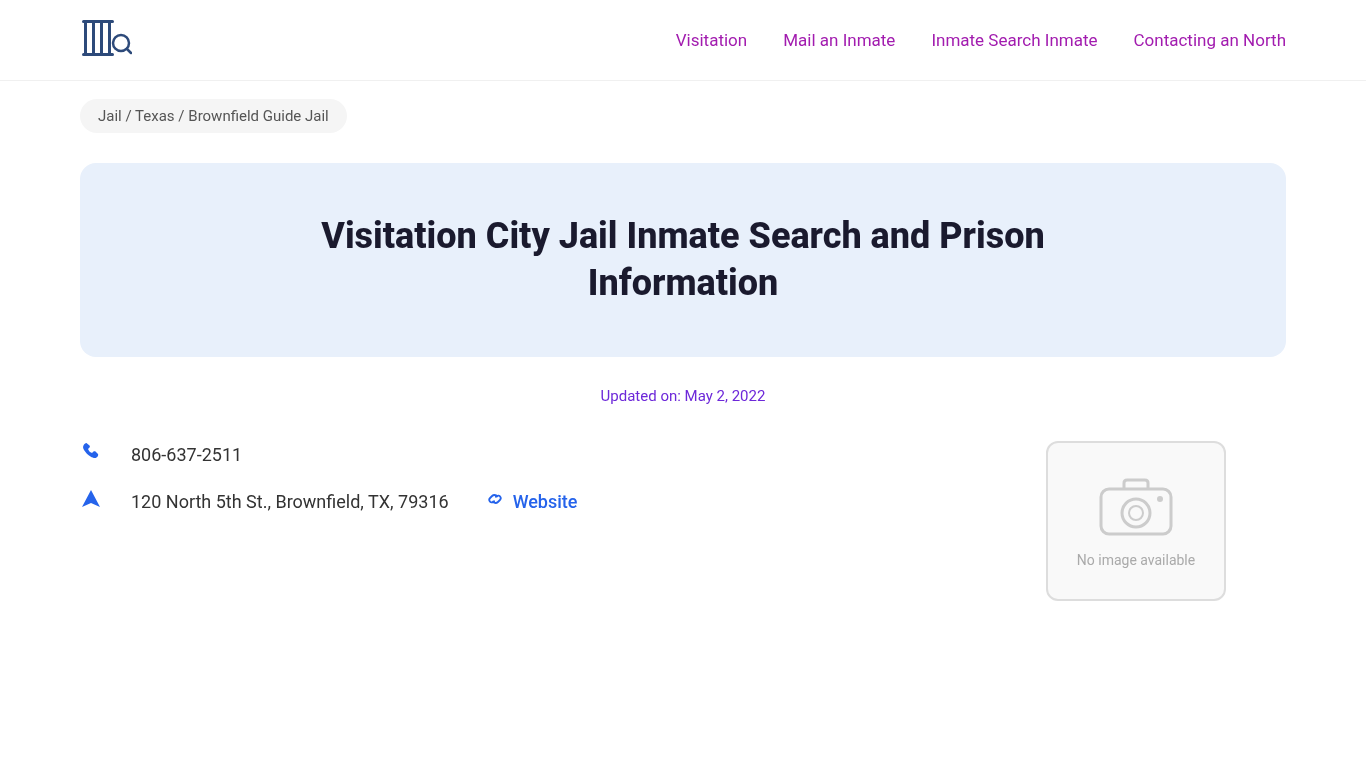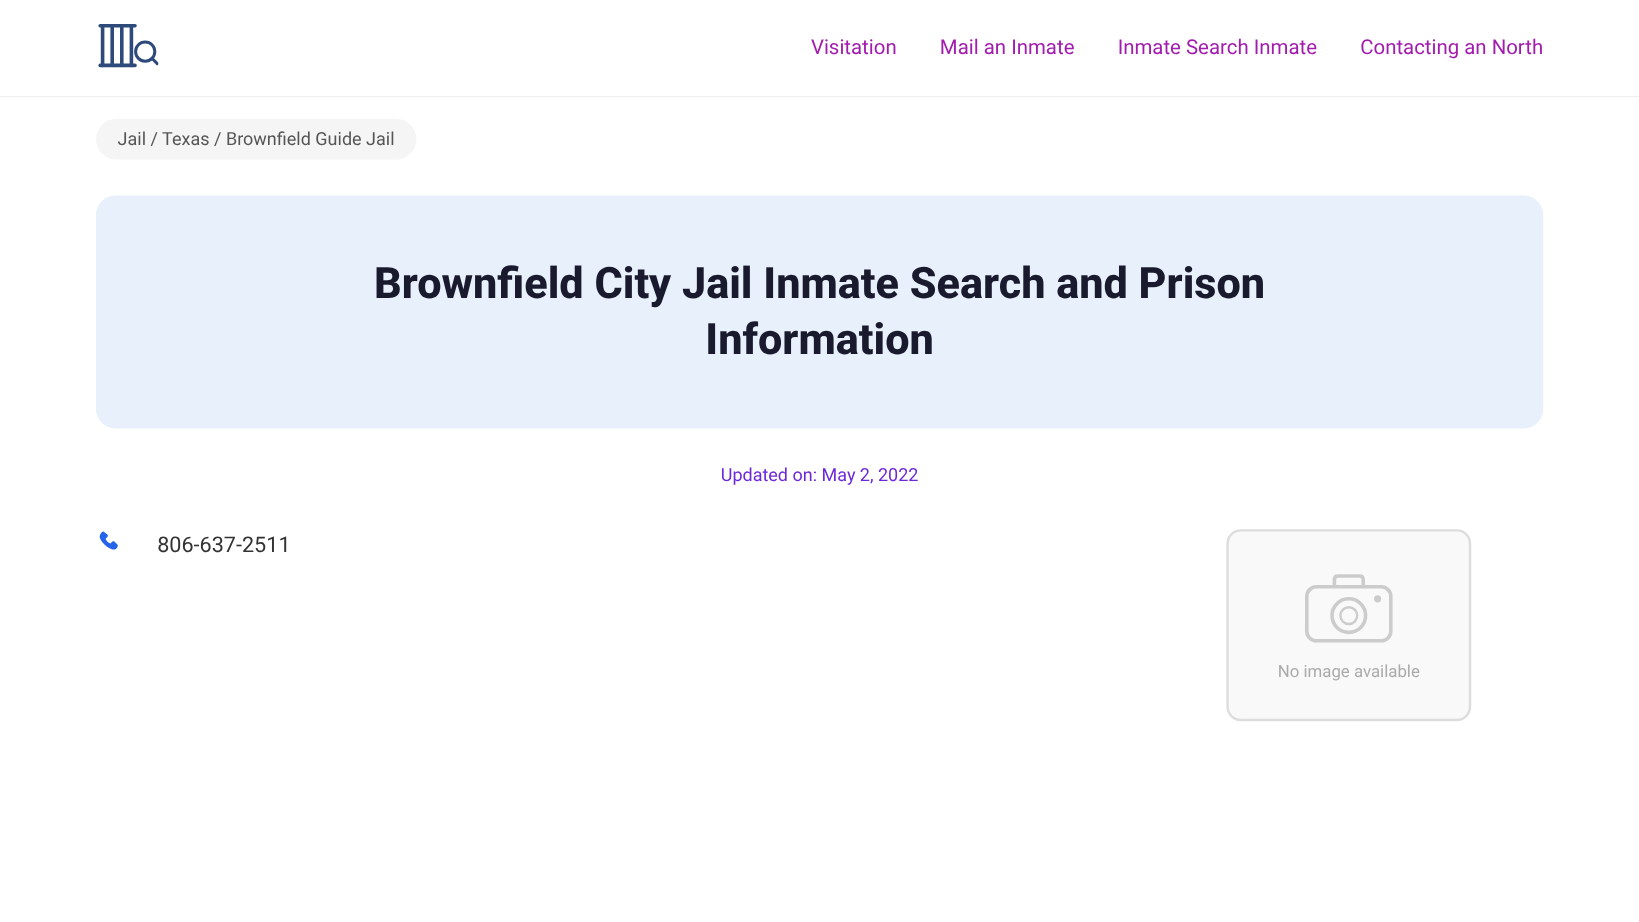--- a/index.html
+++ b/index.html
@@ -135,21 +135,21 @@
       text-decoration: none;
       font-weight: 500;
     }
 
     
     .no-image-box {
       display: flex;
       flex-direction: column;
       align-items: center;
       justify-content: center;
-      width: 204px;
+      width: 180px;
       height: 160px;
       border: 2px solid #ddd;
       border-radius: 12px;
       background: #f9f9f9;
       flex-shrink: 0;
       margin-left: auto;
       margin-right: 60px;
     }
 
     .camera-icon {
@@ -214,37 +214,58 @@
   <div class="breadcrumb">
     <a href="#">Jail</a>
     <span> / </span>
     <a href="#">Texas</a>
     <span> / </span>
     <span>Brownfield Guide Jail</span>
   </div>
 </div>
 
 <section class="hero">
-  <h1>Brownfield City Jail Inmate Search and Prison Information</h1>
+  <h1>Visitation City Jail Inmate Search and Prison Information</h1>
 </section>
 
 <p class="updated-date">Updated on: May 2, 2022</p>
 
 <div class="info-section">
   <div class="info-left">
 
     <div class="info-row">
       <span class="info-icon">
         <svg class="phone-svg" viewBox="0 0 22 22" fill="none" xmlns="http://www.w3.org/2000/svg">
           <path d="M6.5 2C6.5 2 5 2 4 3.5C3 5 2.5 6.5 4 9C5.5 11.5 8 14 10.5 15.5C13 17 15 17.5 16.5 16.5C18 15.5 18.5 14 18 13L15.5 10.5C15 10 14 10 13.5 10.5L12 12C12 12 10 11 9.5 10.5C9 10 8 8 8 8L9.5 6.5C10 6 10 5 9.5 4.5L7 2.5C6.8 2.2 6.65 2 6.5 2Z" fill="#2563eb"></path>
         </svg>
       </span>
       <span>806-637-2511</span>
     </div>
 
+    <div class="info-row-with-link">
+      <div class="info-row" style="margin-bottom:0">
+        <span class="info-icon">
+          <svg class="location-svg" viewBox="0 0 22 22" fill="none" xmlns="http://www.w3.org/2000/svg">
+
+            <polygon points="11,2 20,19 11,15 2,19" fill="#2563eb"></polygon>
+          </svg>
+        </span>
+        <span>120 North 5th St., Brownfield, TX, 79316</span>
+      </div>
+
+      <a href="#" class="website-link">
+        <span>
+          <svg class="link-svg" viewBox="0 0 20 20" fill="none" xmlns="http://www.w3.org/2000/svg">
+            <path d="M8 12.5C8 12.5 8.5 14 10.5 14C11.5 14 12.3 13.6 12.9 13L14.9 11C15.8 10.1 16 8.7 15.3 7.7C14.5 6.5 12.9 6.3 11.8 7.1L10.8 7.8" stroke="#2563eb" stroke-width="1.8" stroke-linecap="round"></path>
+            <path d="M12 7.5C12 7.5 11.5 6 9.5 6C8.5 6 7.7 6.4 7.1 7L5.1 9C4.2 9.9 4 11.3 4.7 12.3C5.5 13.5 7.1 13.7 8.2 12.9L9.2 12.2" stroke="#2563eb" stroke-width="1.8" stroke-linecap="round"></path>
+          </svg>
+        </span>
+        <span>Website</span>
+      </a>
+    </div>
   </div>
 
   <div class="no-image-box">
     <svg class="camera-icon" viewBox="0 0 80 70" fill="none" xmlns="http://www.w3.org/2000/svg">
 
       <rect x="5" y="18" width="70" height="45" rx="8" stroke="#ccc" stroke-width="3" fill="none"></rect>
 
       <circle cx="40" cy="42" r="14" stroke="#ccc" stroke-width="3" fill="none"></circle>
       <circle cx="40" cy="42" r="7" stroke="#ccc" stroke-width="2" fill="none"></circle>
 

